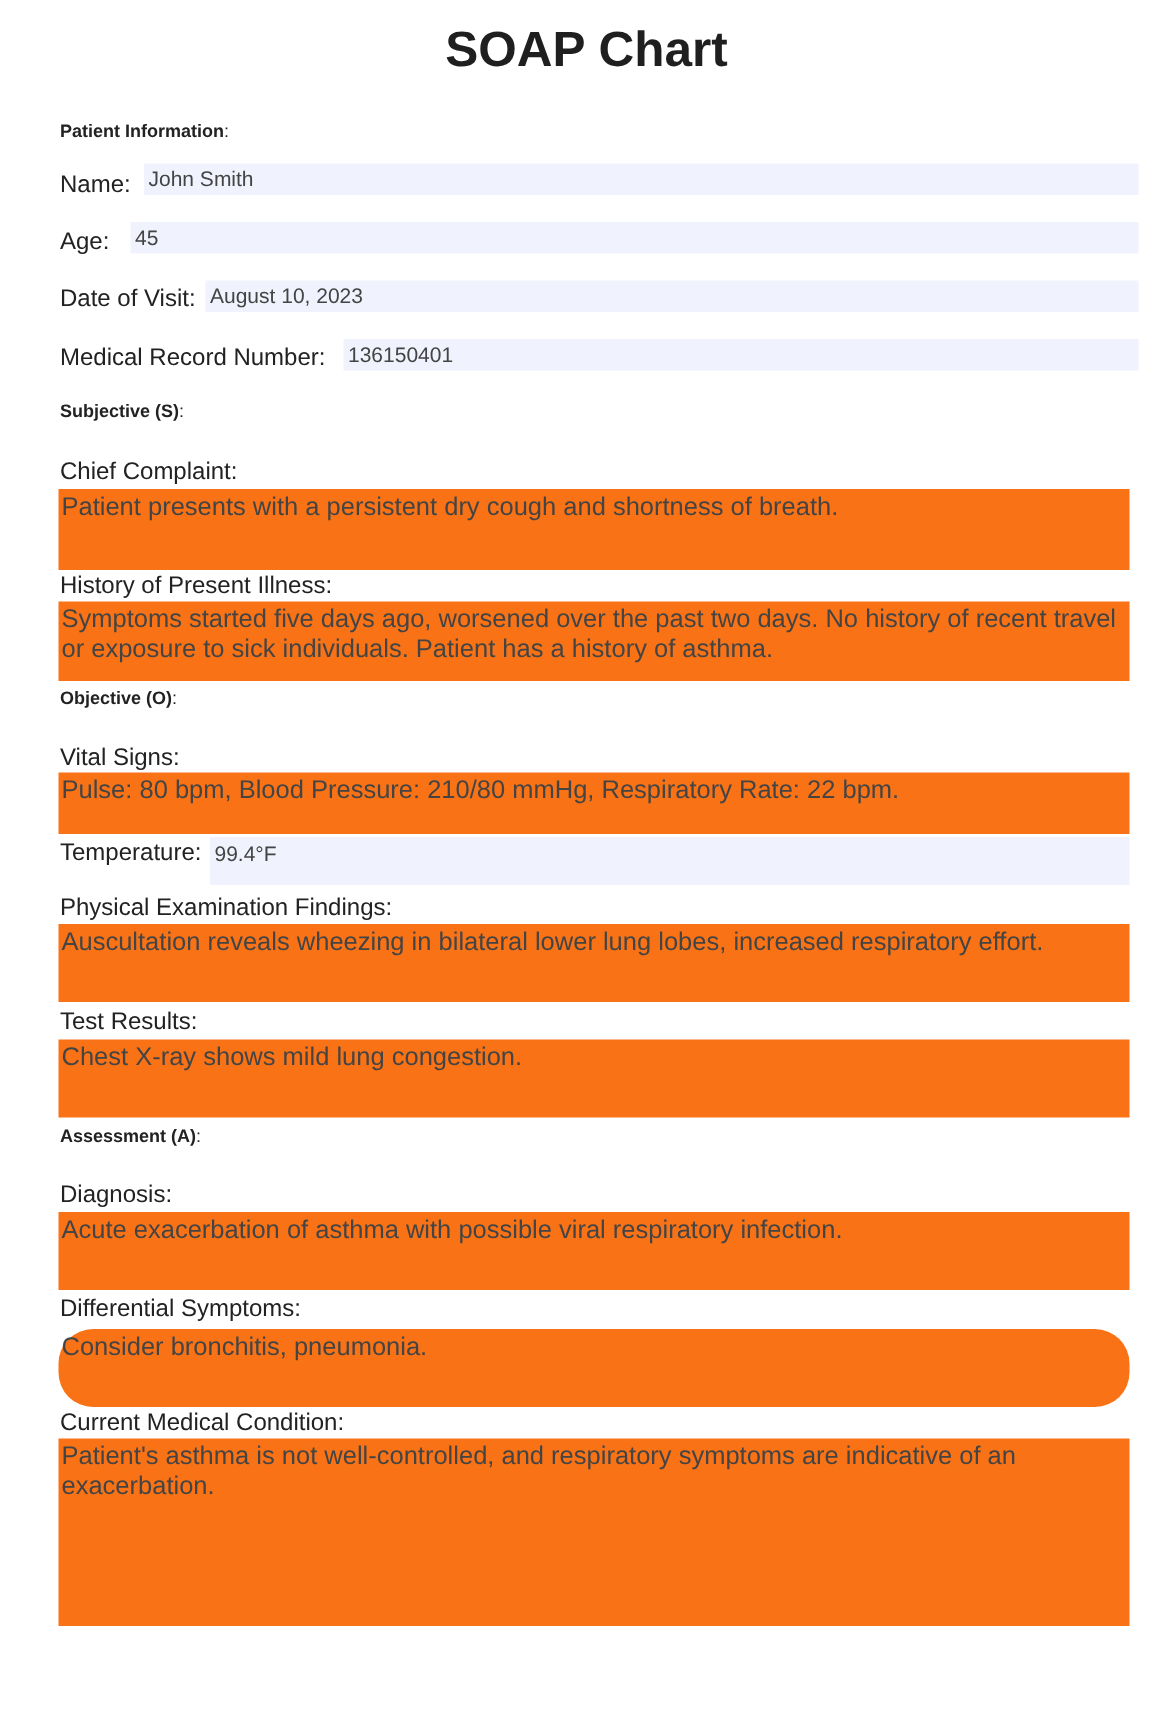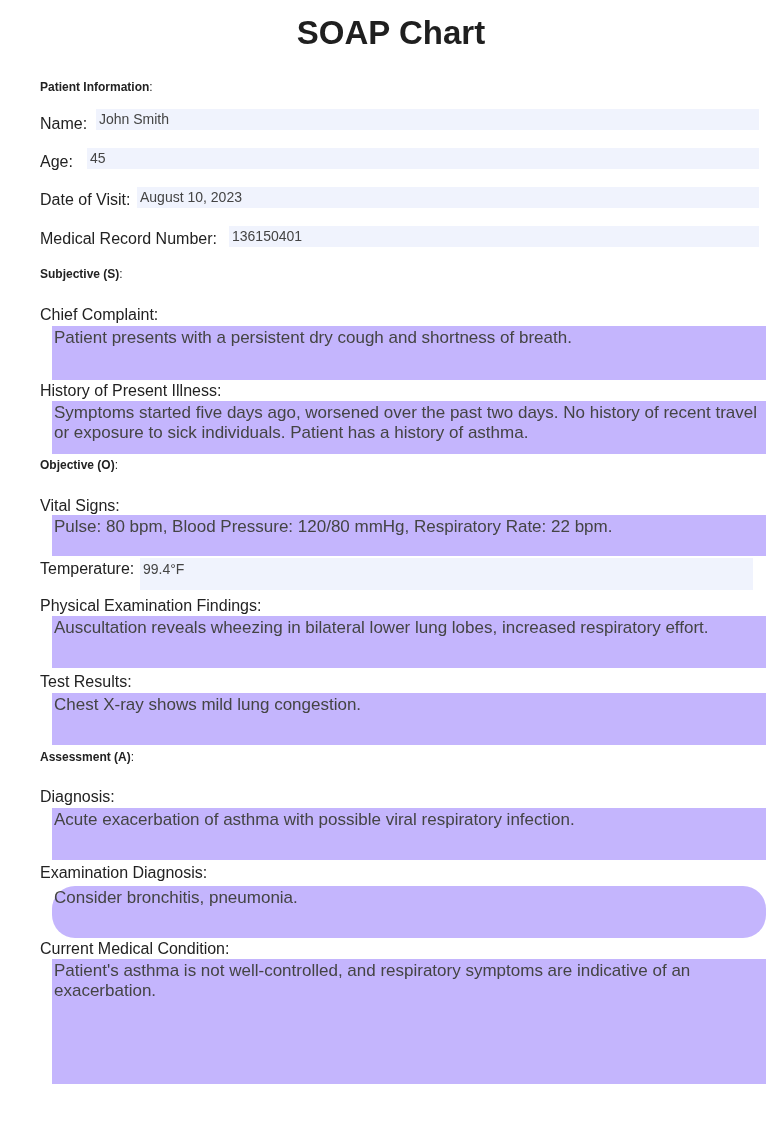--- a/index.html
+++ b/index.html
@@ -18,21 +18,21 @@
   .inline-label { font-size: 16px; color: #222; white-space: nowrap; line-height: 22px; }
   .inline-field {
     position: absolute; height: 21px; background: #f0f3fd;
     font-size: 14px; color: #444; line-height: 21px; padding-left: 3px; box-sizing: border-box;
     white-space: nowrap;
   }
   .block-label {
     position: absolute; left: 40px; font-size: 16px; color: #222; line-height: 18px;
   }
   .block-field {
-    position: absolute; left: 52px; width: 714px; background: #c4b5fd;
+    position: absolute; left: 39px; width: 714px; background: #f97316;
     font-size: 17px; color: #444; line-height: 20px; padding: 2px 2px 0 2px; box-sizing: border-box;
   }
 </style>
 </head>
 <body>
 
 <h1 class="title">SOAP Chart</h1>
 
 <div class="section" style="top:80px;">
   <b>Patient Information</b><span>:</span>
@@ -58,35 +58,35 @@
 <div class="block-field" style="top:326px;height:54px;">Patient presents with a persistent dry cough and shortness of breath.</div>
 
 <div class="block-label" style="top:382px;">History of Present Illness:</div>
 <div class="block-field" style="top:401px;height:53px;">Symptoms started five days ago, worsened over the past two days. No history of recent travel or exposure to sick individuals. Patient has a history of asthma.</div>
 
 <div class="section" style="top:458px;">
   <b>Objective (O)</b><span>:</span>
 </div>
 
 <div class="block-label" style="top:497px;">Vital Signs:</div>
-<div class="block-field" style="top:515px;height:41px;">Pulse: 80 bpm, Blood Pressure: 120/80 mmHg, Respiratory Rate: 22 bpm.</div>
+<div class="block-field" style="top:515px;height:41px;">Pulse: 80 bpm, Blood Pressure: 210/80 mmHg, Respiratory Rate: 22 bpm.</div>
 
 <div class="inline-label" style="position:absolute;left:40px;top:558px;">Temperature:</div>
 <div class="inline-field" style="left:140px;top:558px;width:613px;height:32px;line-height:22px;">99.4°F</div>
 
 <div class="block-label" style="top:597px;">Physical Examination Findings:</div>
 <div class="block-field" style="top:616px;height:52px;">Auscultation reveals wheezing in bilateral lower lung lobes, increased respiratory effort.</div>
 
 <div class="block-label" style="top:673px;">Test Results:</div>
 <div class="block-field" style="top:693px;height:52px;">Chest X-ray shows mild lung congestion.</div>
 
 <div class="section" style="top:750px;">
   <b>Assessment (A)</b><span>:</span>
 </div>
 
 <div class="block-label" style="top:788px;">Diagnosis:</div>
 <div class="block-field" style="top:808px;height:52px;">Acute exacerbation of asthma with possible viral respiratory infection.</div>
 
-<div class="block-label" style="top:864px;">Examination Diagnosis:</div>
+<div class="block-label" style="top:864px;">Differential Symptoms:</div>
 <div class="block-field" style="top:886px;height:52px;border-radius:23px;">Consider bronchitis, pneumonia.</div>
 
 <div class="block-label" style="top:940px;">Current Medical Condition:</div>
 <div class="block-field" style="top:959px;height:125px;">Patient's asthma is not well-controlled, and respiratory symptoms are indicative of an exacerbation.</div>
 
 </body></html>

